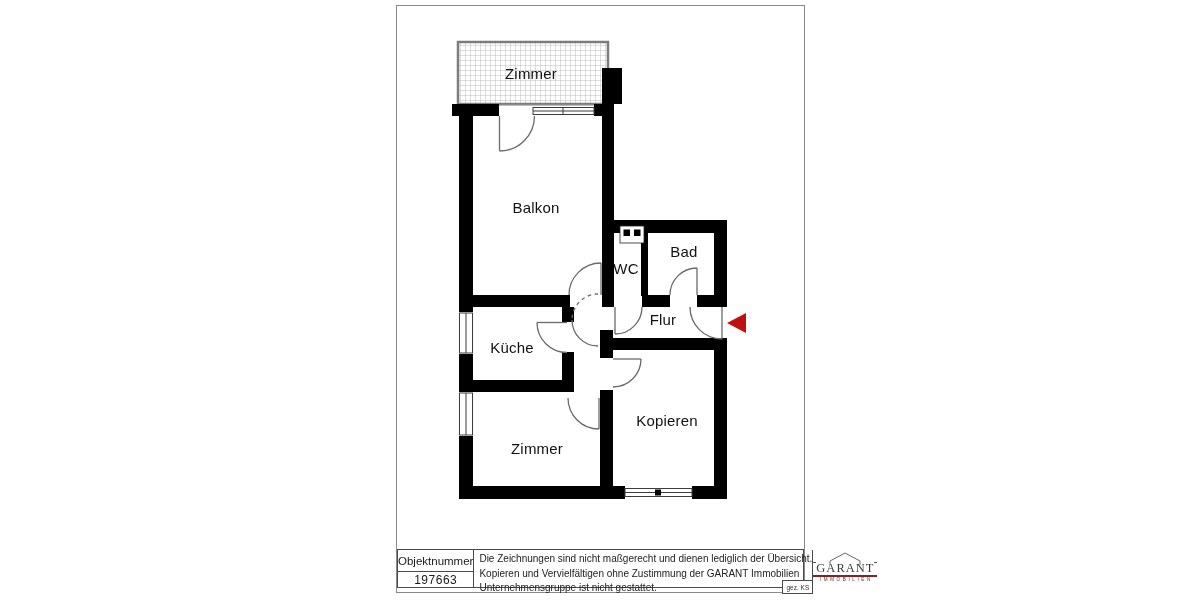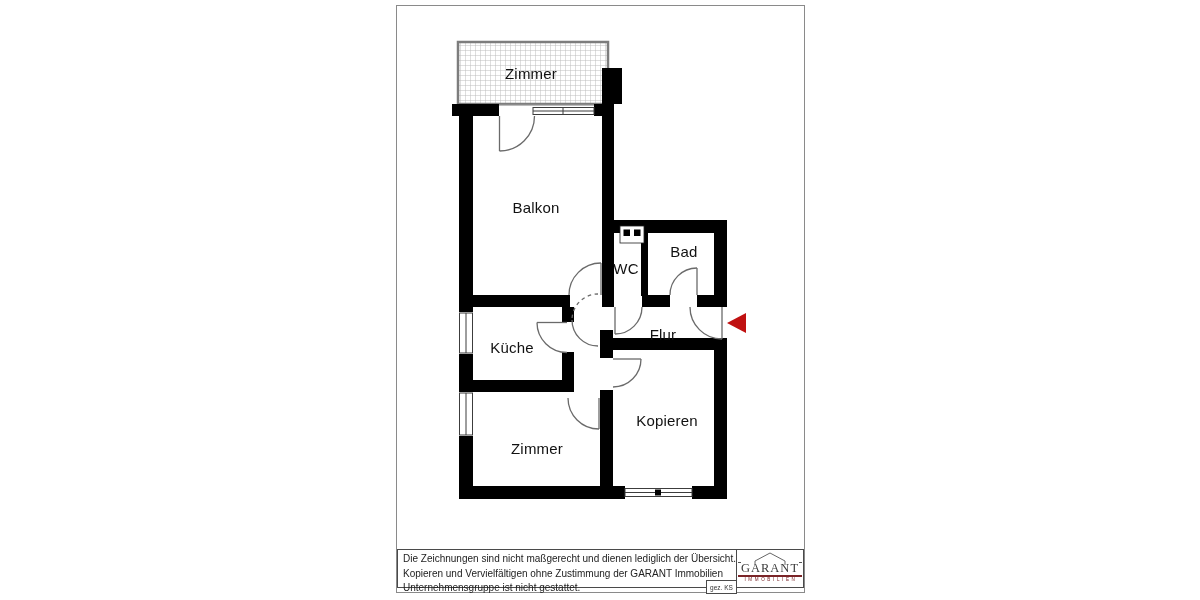--- a/index.html
+++ b/index.html
@@ -134,26 +134,30 @@
       <path d="M572,320 A26,26 0 0 0 598,346"></path>
     </g>
 
     <polygon points="746,313 746,333 727,323" fill="#c01111"></polygon>
   </svg>
 
   <div class="label" style="left:531px;top:73px">Zimmer</div>
   <div class="label" style="left:536px;top:207px">Balkon</div>
   <div class="label" style="left:626px;top:268px">WC</div>
   <div class="label" style="left:684px;top:251px">Bad</div>
-  <div class="label" style="left:663px;top:334px">Flur</div>
+  <div class="label" style="left:663px;top:319px">Flur</div>
   <div class="label" style="left:512px;top:347px">Küche</div>
   <div class="label" style="left:537px;top:448px">Zimmer</div>
   <div class="label" style="left:667px;top:420px">Kopieren</div>
 
   <div class="tblock">
+    <div class="tb-cell1">
+      <div class="tb-objlabel">Objektnummer</div>
+      <div class="tb-objvalue">197663</div>
+    </div>
     <div class="tb-cell2">
       <div class="tb-line">Die Zeichnungen sind nicht maßgerecht und dienen lediglich der Übersicht.</div>
       <div class="tb-line">Kopieren und Vervielfältigen ohne Zustimmung der GARANT Immobilien</div>
       <div class="tb-line">Unternehmensgruppe ist nicht gestattet.</div>
       <div class="tb-gez">gez. KS</div>
     </div>
     <div class="tb-cell3">
       <div class="logo">
         <svg class="logo-roof" width="34" height="14" viewBox="0 0 34 14">
           <path d="M2,13 L2,9 L17,1 L32,9 L32,13" fill="none" stroke="#666" stroke-width="1"></path>

